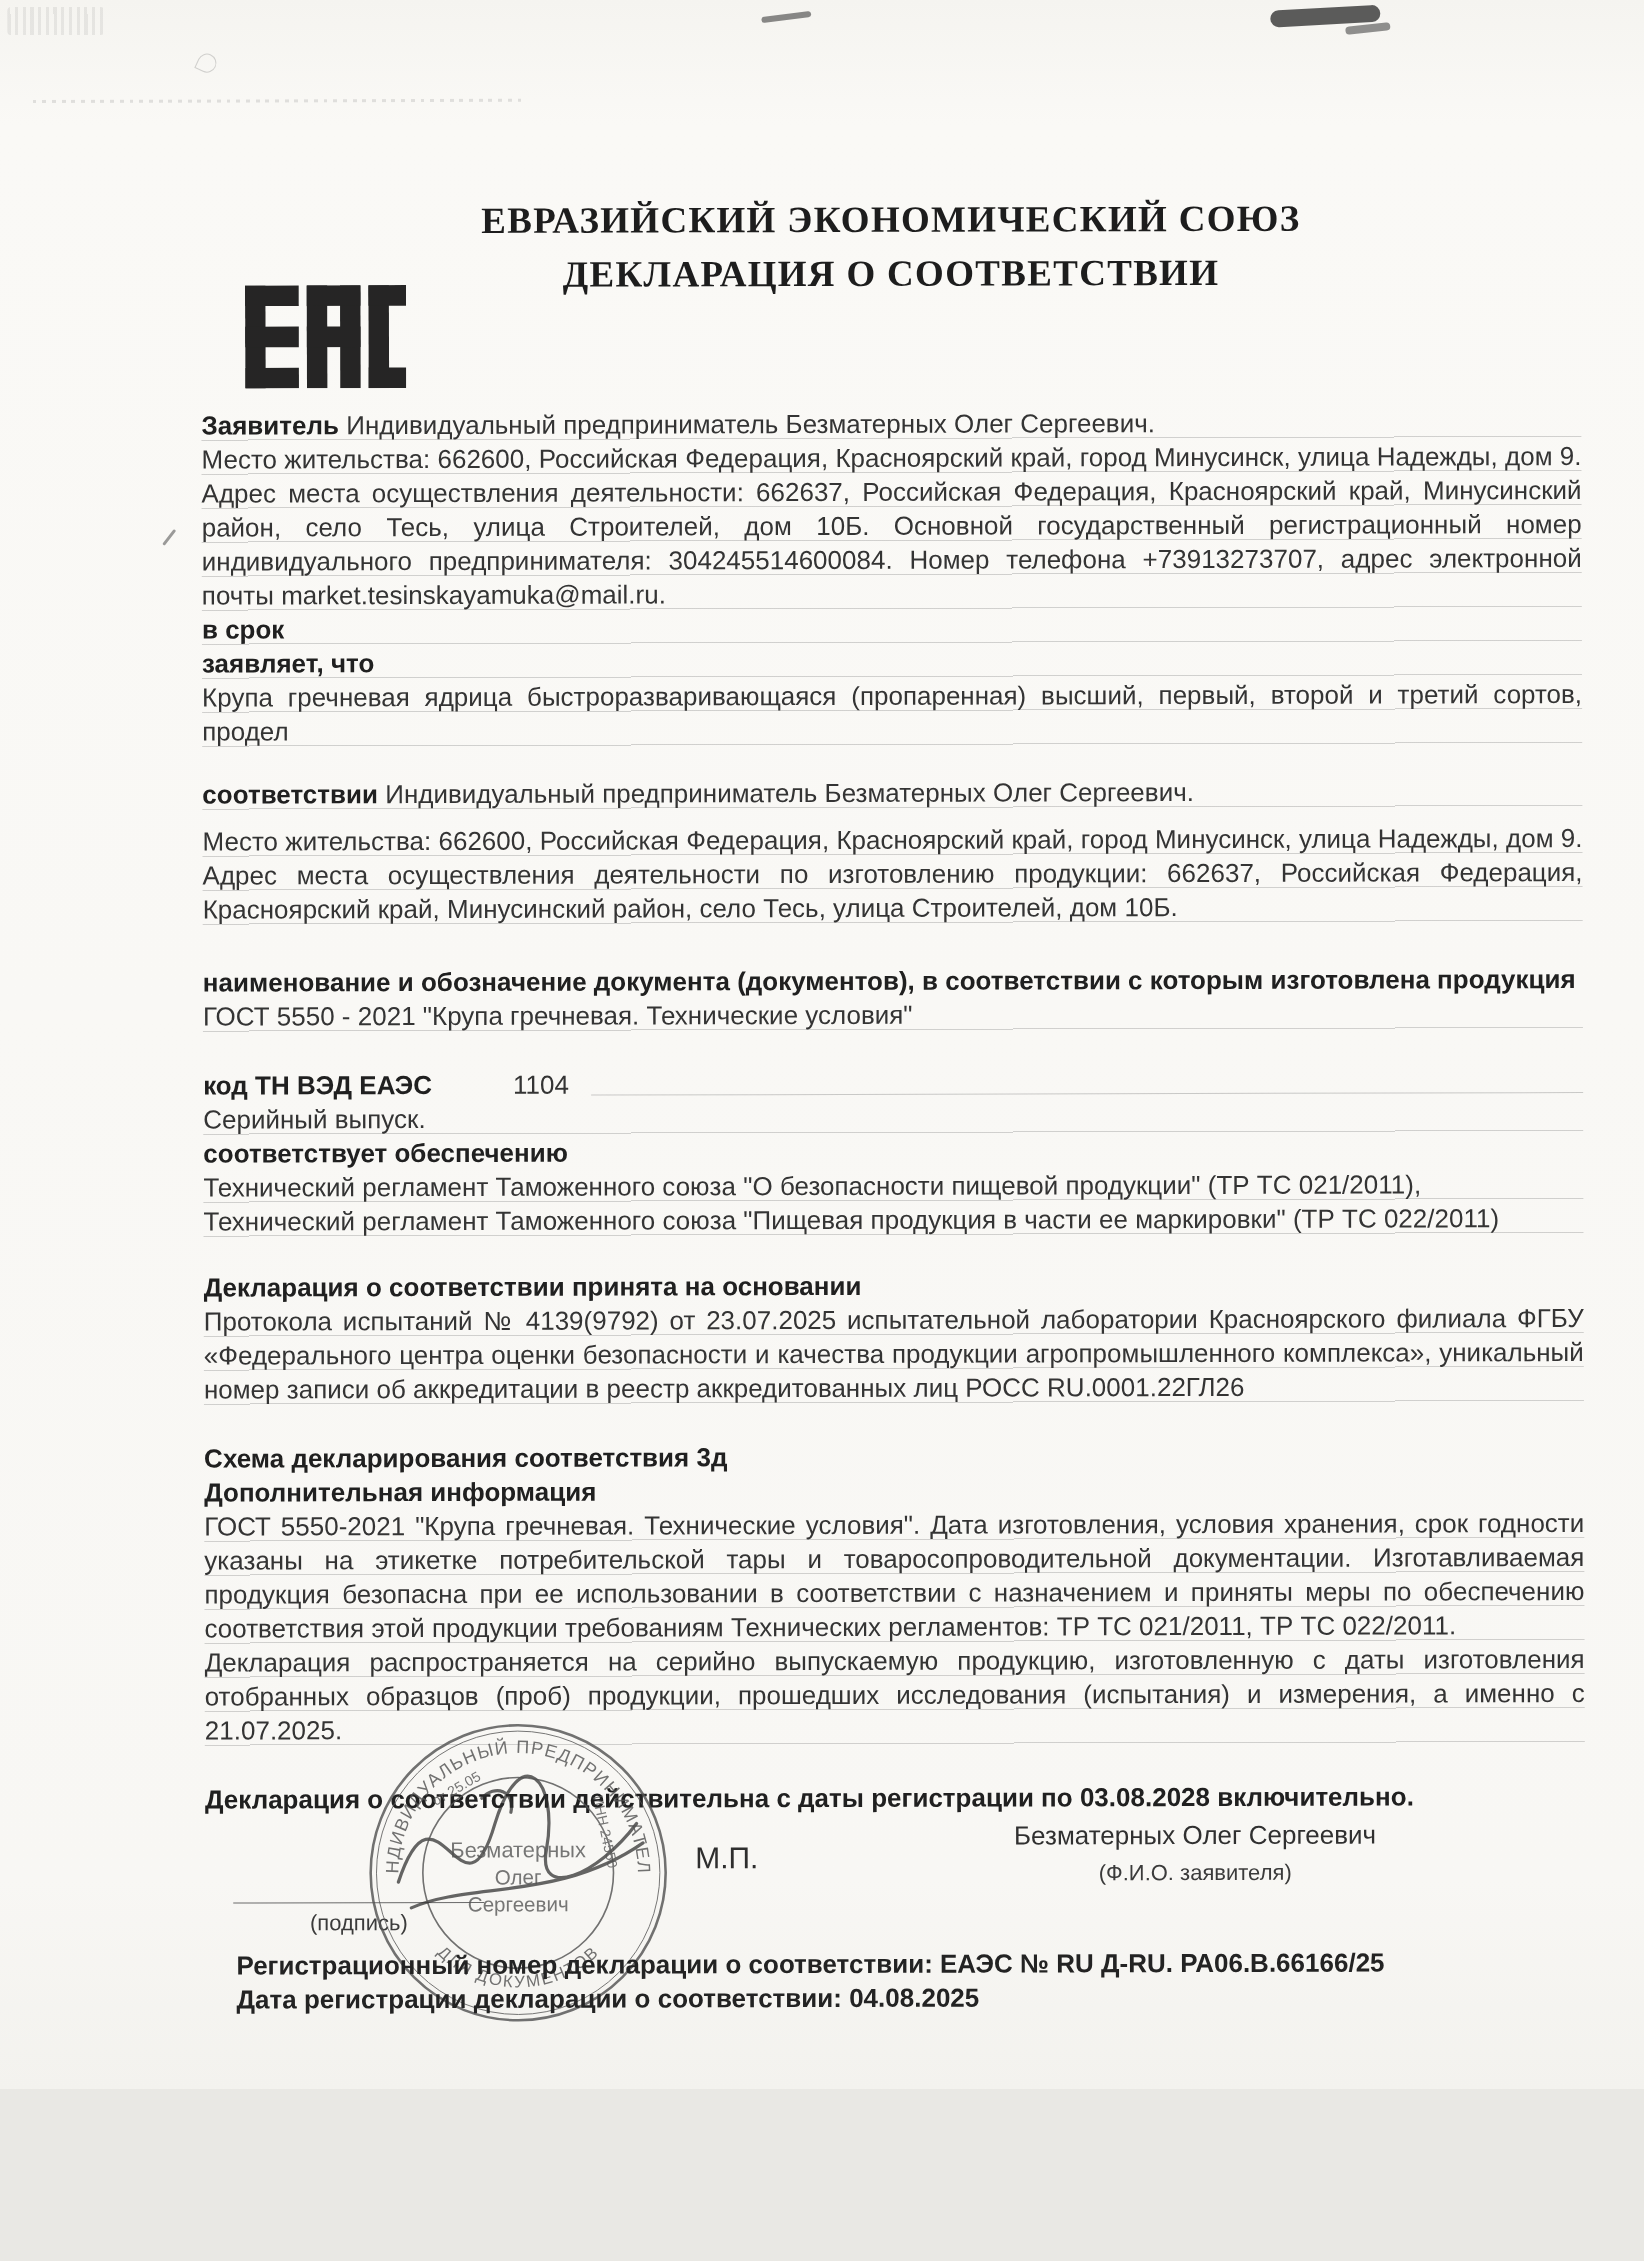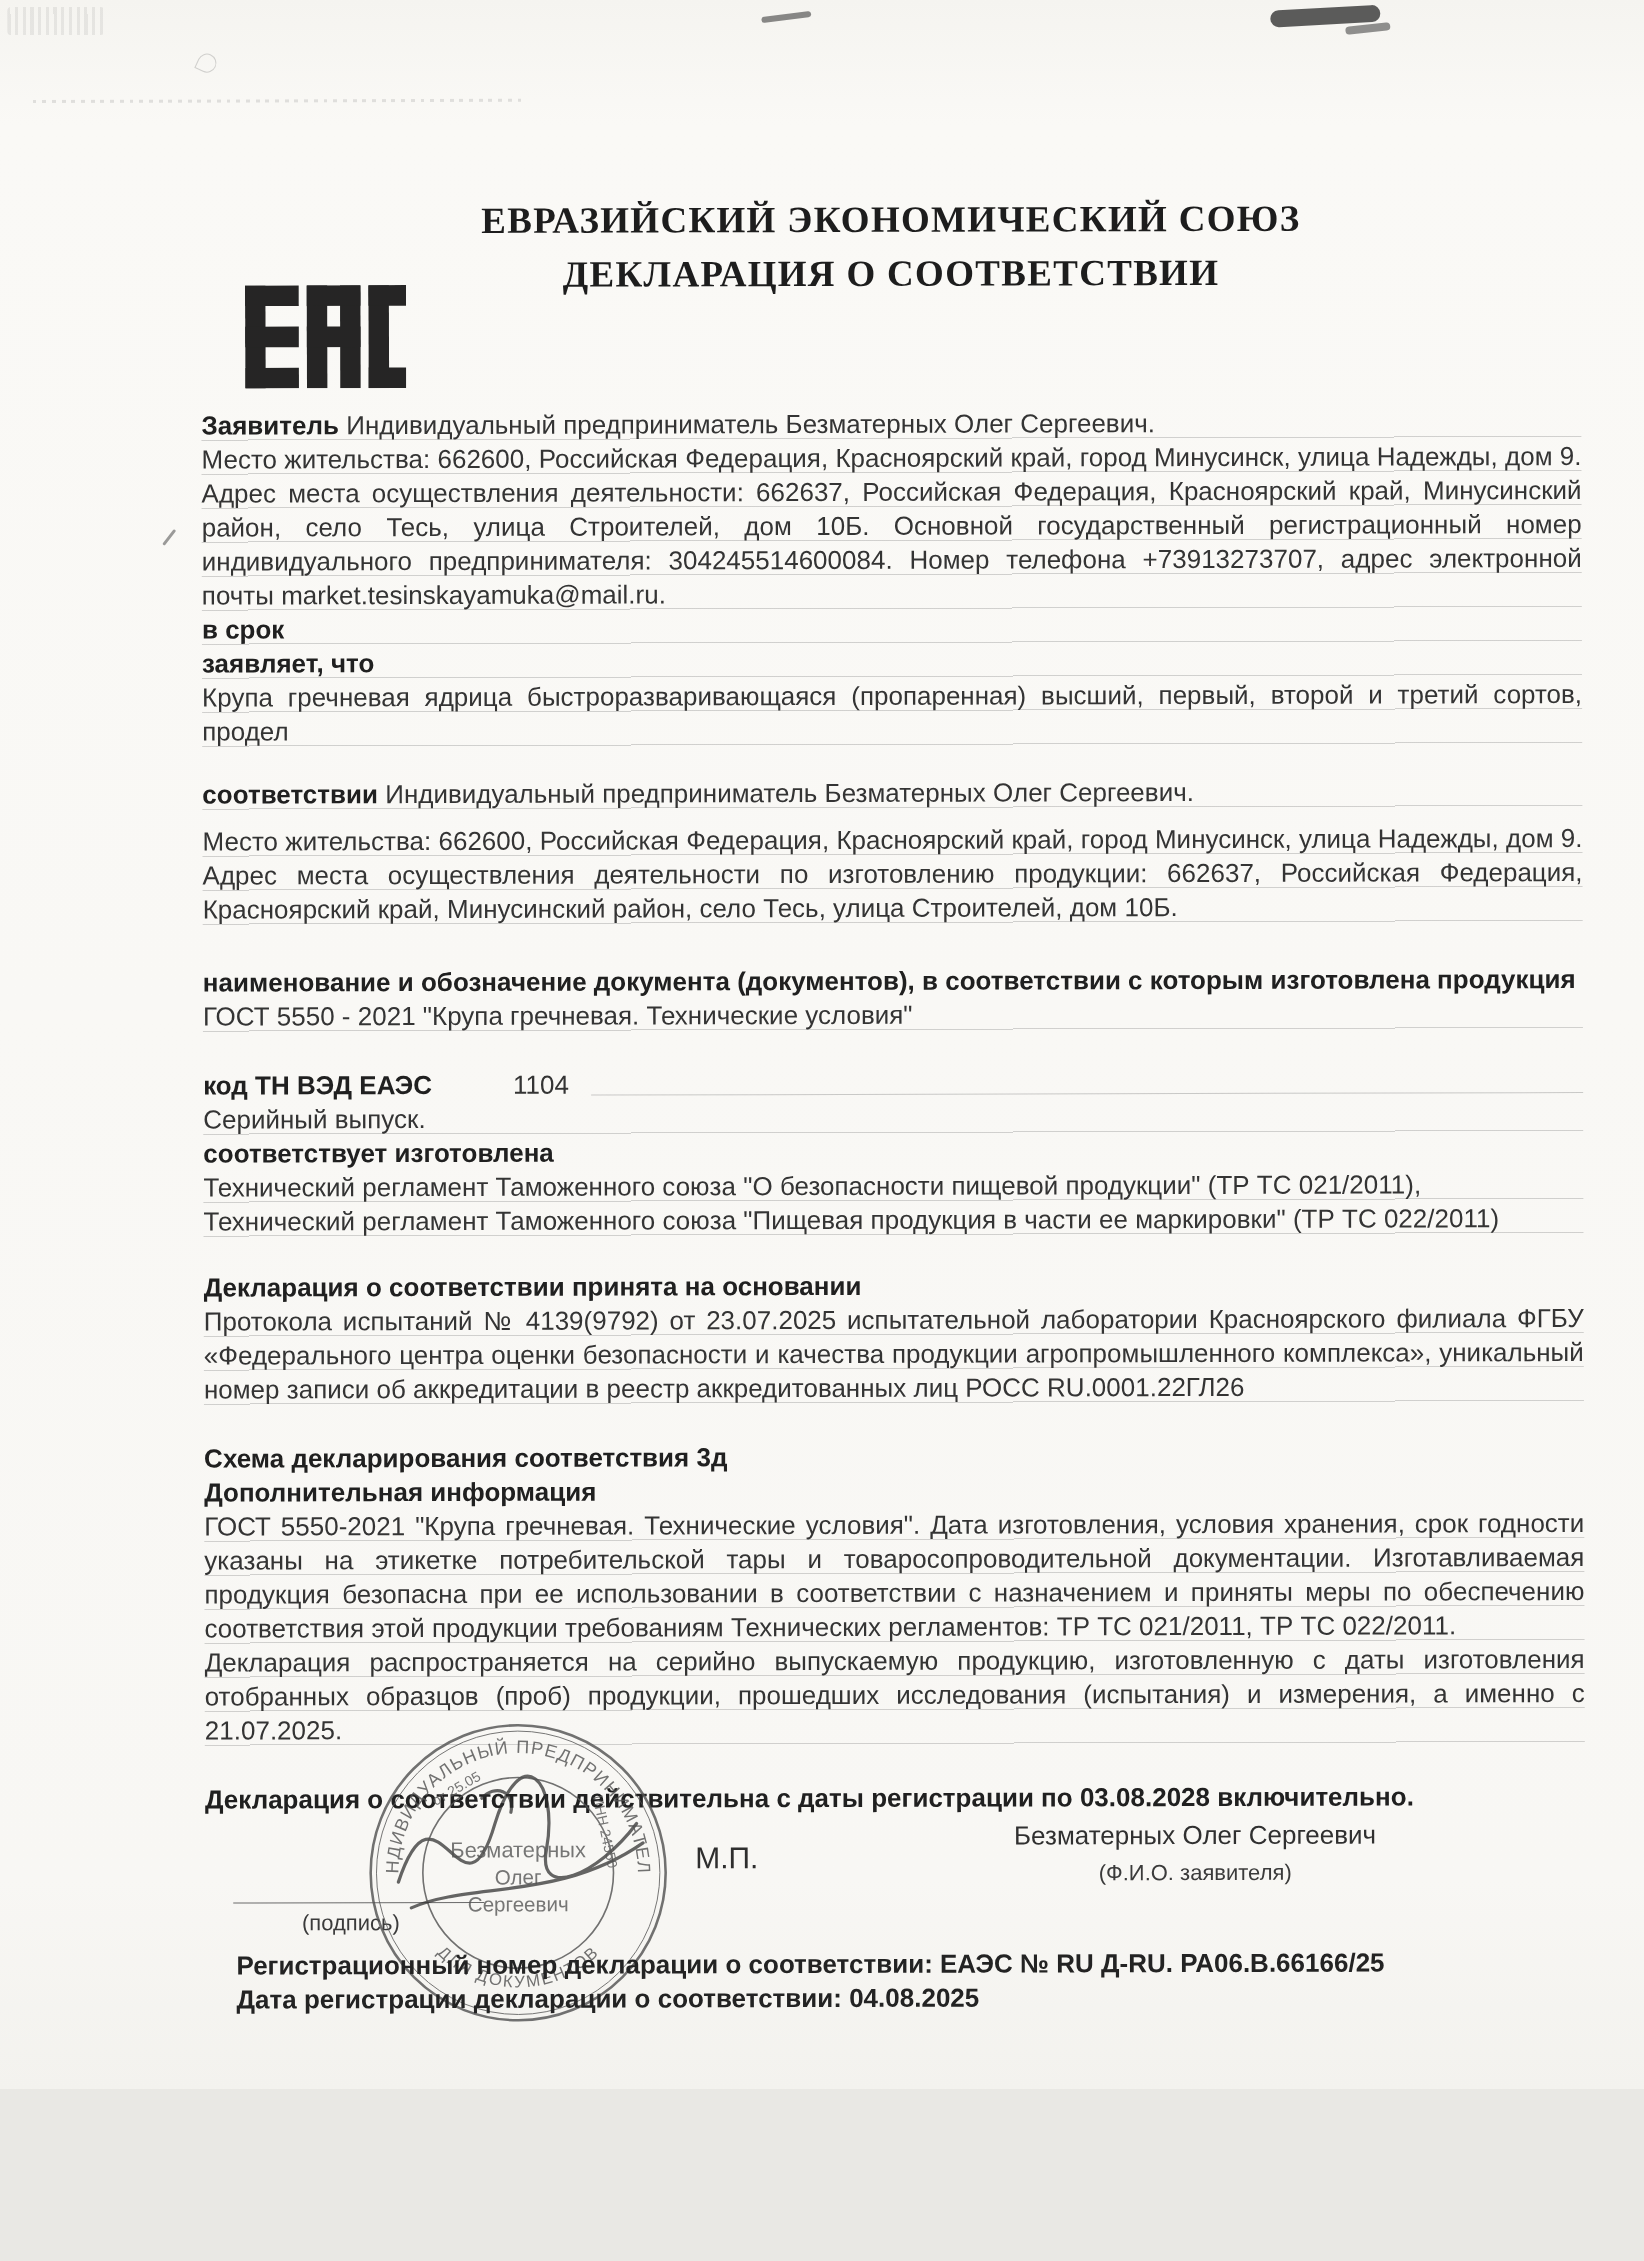--- a/index.html
+++ b/index.html
@@ -30,21 +30,21 @@
   .mt55{margin-top:35px}.mt60{margin-top:39px}.mt165{margin-top:106px}
   .code-row{display:flex;align-items:baseline;text-align:left;}
   .code-row .code{margin-left:81px;}
   .code-row::after{content:"";flex:1 1 auto;align-self:flex-end;
     border-bottom:1px solid rgba(130,130,130,.4);margin:0 0 5.8px 22.6px;}
   
   .eac-logo{position:absolute;left:247px;top:284px;width:161px;height:103px;opacity:.93;}
   
   .abs{position:absolute;margin:0;}
   .sig-line{left:231px;top:1901px;width:251px;border-top:1.2px solid #6a6a6a;height:0;}
-  .sig-caption{left:223px;top:1909px;width:251px;text-align:center;font-size:22px;color:#3b3b3b;}
+  .sig-caption{left:231px;top:1909px;width:251px;text-align:center;font-size:22px;color:#3b3b3b;}
   .mp{left:693px;top:1841px;font-size:30px;color:#2e2e2e;}
   .holder{left:961px;top:1821px;width:464px;text-align:center;font-size:26px;color:#303030;}
   .holder .sub{font-size:22px;margin-top:9px;color:#3b3b3b;}
   .stamp{left:364px;top:1720px;width:304px;height:304px;opacity:.82;}
   .reg1{left:234px;top:1949px;font-weight:bold;font-size:26px;color:#232323;}
   .reg2{left:234px;top:1983px;font-weight:bold;font-size:26px;color:#232323;}
   
   .art{position:absolute;pointer-events:none;}
   .art-blob1{left:1273px;top:9px;width:110px;height:17px;background:#343434;border-radius:8.4px;transform:rotate(-3deg);opacity:.8;}
   .art-blob2{left:1348px;top:26px;width:45px;height:7.7px;background:#4a4a4a;border-radius:3.9px;transform:rotate(-6deg);opacity:.6;}
@@ -108,21 +108,21 @@
 
       <p class="para mt60"><span class="b">наименование и обозначение документа (документов), в соответствии с которым изготовлена продукция</span></p>
       <p class="para ruled">ГОСТ 5550 - 2021 "Крупа гречневая. Технические условия"</p>
 
       <p class="para code-row mt55">
           <span class="b">код ТН ВЭД ЕАЭС</span>
           <span class="code">1104</span>
         </p>
       <p class="para ruled">Серийный выпуск.</p>
 
-      <p class="para"><span class="b">соответствует изготовлена</span></p>
+      <p class="para"><span class="b">соответствует обеспечению</span></p>
       <p class="para ruled">Технический регламент Таможенного союза "О безопасности пищевой продукции" (ТР ТС 021/2011),</p>
       <p class="para ruled">Технический регламент Таможенного союза "Пищевая продукция в части ее маркировки" (ТР ТС 022/2011)</p>
 
       <p class="para mt50"><span class="b">Декларация о соответствии принята на основании</span></p>
       <p class="para ruled">Протокола испытаний № 4139(9792) от 23.07.2025 испытательной лаборатории Красноярского филиала ФГБУ «Федерального центра оценки безопасности и качества продукции агропромышленного комплекса», уникальный номер записи об аккредитации в реестр аккредитованных лиц РОСС RU.0001.22ГЛ26</p>
 
       <p class="para mt55"><span class="b">Схема декларирования соответствия 3д</span></p>
       <p class="para"><span class="b">Дополнительная информация</span></p>
       <p class="para ruled">ГОСТ 5550-2021 "Крупа гречневая. Технические условия". Дата изготовления, условия хранения, срок годности указаны на этикетке потребительской тары и товаросопроводительной документации. Изготавливаемая продукция безопасна при ее использовании в соответствии с назначением и приняты меры по обеспечению соответствия этой продукции требованиям Технических регламентов: ТР ТС 021/2011, ТР ТС 022/2011.</p>
       <p class="para ruled">Декларация распространяется на серийно выпускаемую продукцию, изготовленную с даты изготовления отобранных образцов (проб) продукции, прошедших исследования (испытания) и измерения, а именно с 21.07.2025.</p>

